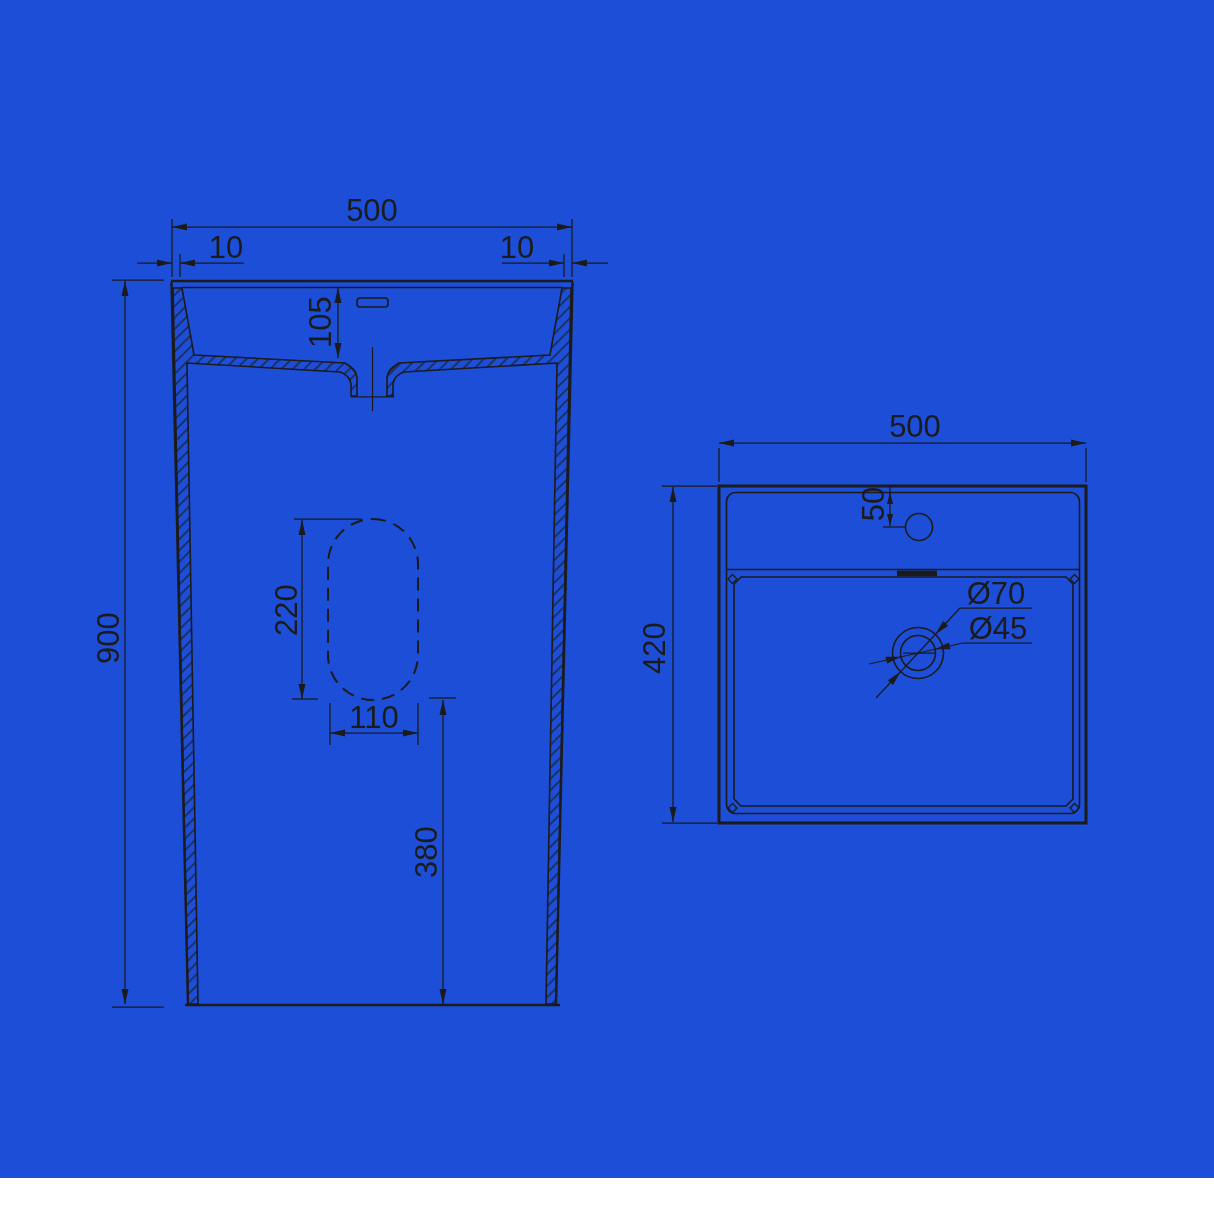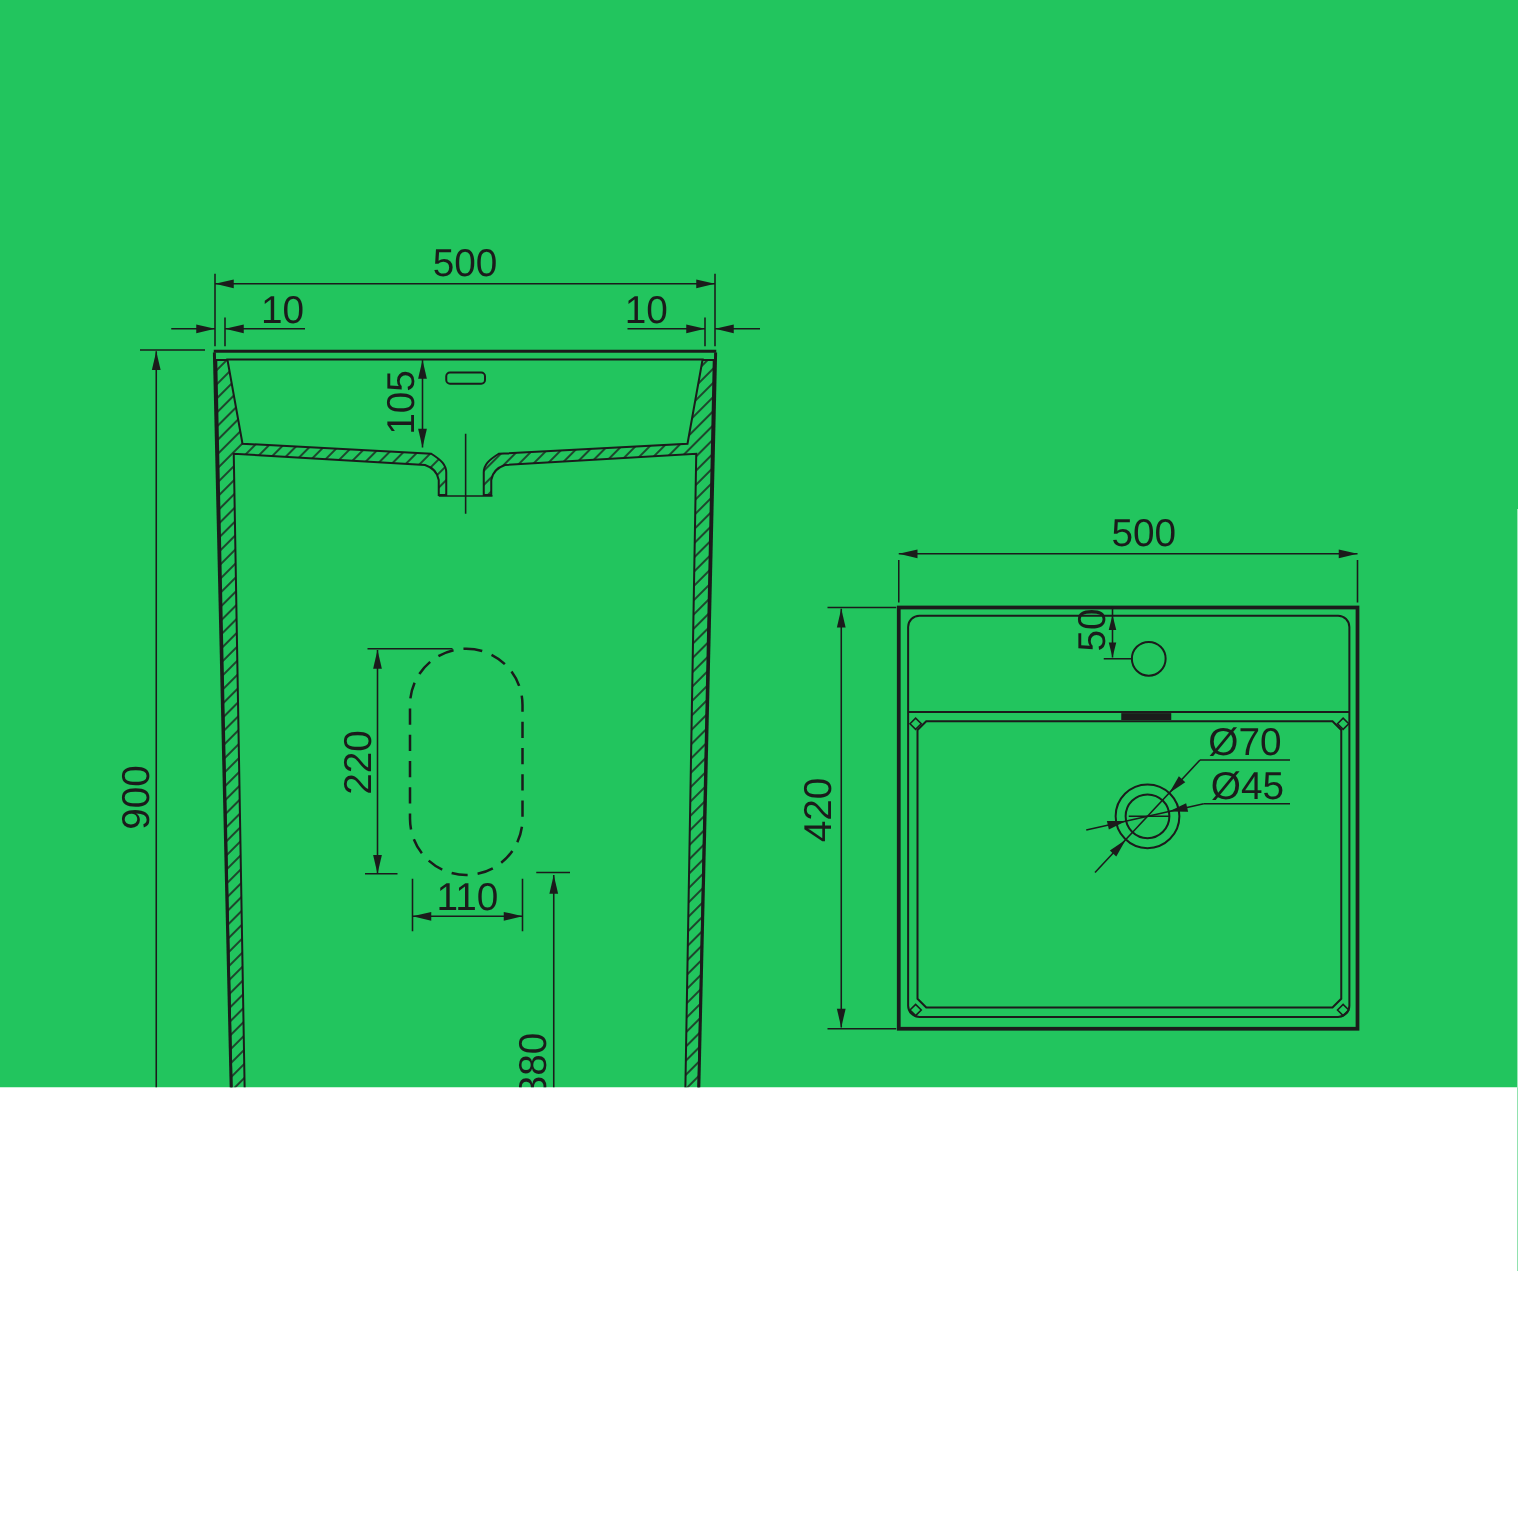--- a/index.html
+++ b/index.html
@@ -1,16 +1,16 @@
 <!DOCTYPE html>
 <html><head>
 <meta charset="utf-8">
 <style>
   html,body{margin:0;padding:0;background:#ffffff;}
-  .page{width:1214px;height:870px;background:#22c55e;position:relative;overflow:hidden;text-decoration:underline;}
+  .page{width:1214px;height:1178px;background:#1d4ed8;position:relative;overflow:hidden;text-decoration:underline;}
   svg{display:block;}
   .dim-text{
     font-family:"Liberation Sans", sans-serif;
     font-size:31px;
     fill:#1b1b1b;
     letter-spacing:0px;
   }
   .thin{stroke:#1b1b1b;stroke-width:1.25;fill:none;}
   .med{stroke:#1b1b1b;stroke-width:1.6;fill:none;}
   .thick{stroke:#1b1b1b;stroke-width:2.4;fill:none;}

